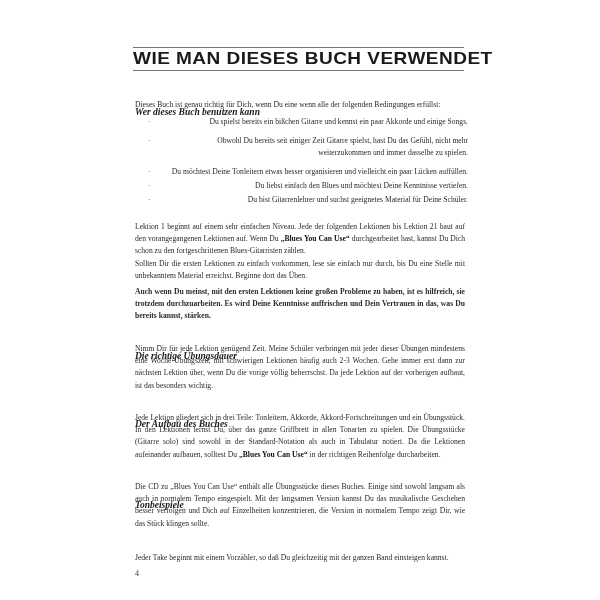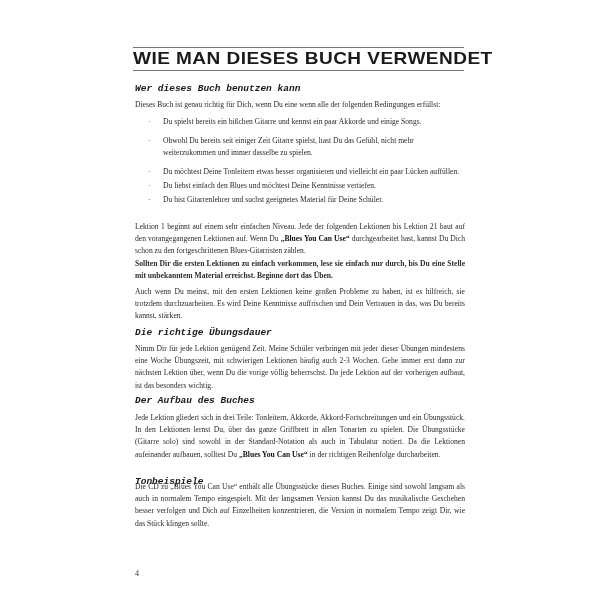--- a/index.html
+++ b/index.html
@@ -5,29 +5,29 @@
   html, body { margin:0; padding:0; background:#ffffff; }
   body { width:600px; height:600px; position:relative; overflow:hidden; }
   .page { position:absolute; left:0; top:0; width:600px; height:600px; background:#ffffff; }
   .title-wrap { position:absolute; left:133px; top:47px; width:331px; }
   .title-rule { height:1px; background:#777; }
   .title {
     font-family:"Liberation Sans", sans-serif; font-weight:bold; font-size:17px;
     letter-spacing:0.4px; color:#1a1a1a; line-height:20px; white-space:nowrap;
     transform:scaleX(1.12); transform-origin:left center; margin:1px 0;
   }
-  .h { position:absolute; left:135px; font-family:Liberation Mono, monospace;
-       font-style:italic; font-weight:bold; font-size:9.5px; color:#1a1a1a; white-space:nowrap; }
+  .h { position:absolute; left:135px; font-family:Liberation Serif, serif;
+       font-style:italic; font-weight:bold; font-size:9.5px; color:#1a1a1a; white-space:nowrap;margin-top:24px; }
   .p { position:absolute; left:135px; width:330px; font-family:"Liberation Serif", serif;
        font-size:7.6px; line-height:12.2px; color:#2a2a2a; text-align:justify; }
   .p.nj { text-align:left; }
   .bullet { position:absolute; left:148px; width:320px; font-family:"Liberation Serif", serif;
        font-size:7.6px; line-height:12.2px; color:#2a2a2a; }
   .bullet .dot { position:absolute; left:0; top:0; }
-  .bullet .txt { display:block; margin-left:15px; }
+  .bullet .txt { display:block; margin-left:15px;text-align:right; }
   b { font-weight:bold; color:#111; }
   .pagenum { position:absolute; left:135px; top:569px; font-family:"Liberation Serif", serif; font-size:8px; color:#333; }
 </style>
 </head>
 <body>
 
 <div class="page">
 
   <div class="title-wrap">
     <div class="title-rule"></div>
@@ -53,26 +53,27 @@
   <div class="bullet" style="top:180px;">
     <span class="dot">·</span>
     <span class="txt">Du liebst einfach den Blues und möchtest Deine Kenntnisse vertiefen.</span>
   </div>
   <div class="bullet" style="top:194px;">
     <span class="dot">·</span>
     <span class="txt">Du bist Gitarrenlehrer und suchst geeignetes Material für Deine Schüler.</span>
   </div>
 
   <div class="p" style="top:221px;"><span>Lektion 1 beginnt auf einem sehr einfachen Niveau. Jede der folgenden Lektionen bis Lektion 21 baut auf den vorangegangenen Lektionen auf. Wenn Du </span><b>„Blues You Can Use“</b><span> durchgearbeitet hast, kannst Du Dich schon zu den fortgeschrittenen Blues-Gitarristen zählen.</span></div>
-  <div class="p" style="top:258px;font-weight:bold;">Sollten Dir die ersten Lektionen zu einfach vorkommen, lese sie einfach nur durch, bis Du eine Stelle mit unbekanntem Material erreichst. Beginne dort das Üben.</div>
-  <div class="p" style="top:286px;">Auch wenn Du meinst, mit den ersten Lektionen keine großen Probleme zu haben, ist es hilfreich, sie trotzdem durchzuarbeiten. Es wird Deine Kenntnisse auffrischen und Dein Vertrauen in das, was Du bereits kannst, stärken.</div>
+  <div class="p" style="top:258px;">Sollten Dir die ersten Lektionen zu einfach vorkommen, lese sie einfach nur durch, bis Du eine Stelle mit unbekanntem Material erreichst. Beginne dort das Üben.</div>
+  <div class="p" style="top:286px;font-weight:bold;">Auch wenn Du meinst, mit den ersten Lektionen keine großen Probleme zu haben, ist es hilfreich, sie trotzdem durchzuarbeiten. Es wird Deine Kenntnisse auffrischen und Dein Vertrauen in das, was Du bereits kannst, stärken.</div>
 
   <div class="h" style="top:327px;">Die richtige Übungsdauer</div>
   <div class="p" style="top:343px;">Nimm Dir für jede Lektion genügend Zeit. Meine Schüler verbringen mit jeder dieser Übungen mindestens eine Woche Übungszeit, mit schwierigen Lektionen häufig auch 2-3 Wochen. Gehe immer erst dann zur nächsten Lektion über, wenn Du die vorige völlig beherrschst. Da jede Lektion auf der vorherigen aufbaut, ist das besonders wichtig.</div>
 
   <div class="h" style="top:395px;text-align:right;">Der Aufbau des Buches</div>
   <div class="p" style="top:412px;"><span>Jede Lektion gliedert sich in drei Teile: Tonleitern, Akkorde, Akkord-Fortschreitungen und ein Übungsstück. In den Lektionen lernst Du, über das ganze Griffbrett in allen Tonarten zu spielen. Die Übungsstücke (Gitarre solo) sind sowohl in der Standard-Notation als auch in Tabulatur notiert. Da die Lektionen aufeinander aufbauen, solltest Du </span><b>„Blues You Can Use“</b><span> in der richtigen Reihenfolge durcharbeiten.</span></div>
 
   <div class="h" style="top:476px;">Tonbeispiele</div>
   <div class="p" style="top:481px;">Die CD zu „Blues You Can Use“ enthält alle Übungsstücke dieses Buches. Einige sind sowohl langsam als auch in normalem Tempo eingespielt. Mit der langsamen Version kannst Du das musikalische Geschehen besser verfolgen und Dich auf Einzelheiten konzentrieren, die Version in normalem Tempo zeigt Dir, wie das Stück klingen sollte.</div>
+  <div class="p nj" style="top:552px;">Jeder Take beginnt mit einem Vorzähler, so daß Du gleichzeitig mit der ganzen Band einsteigen kannst.</div>
 
   <div class="pagenum">4</div>
 </div>
 
 </body></html>

